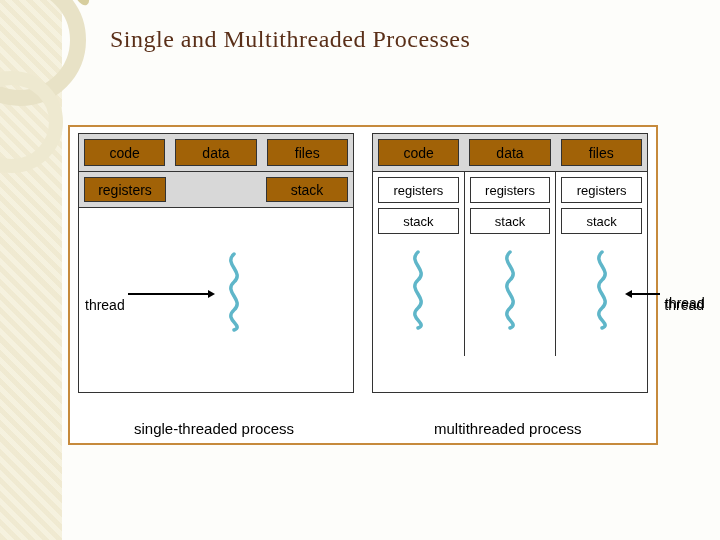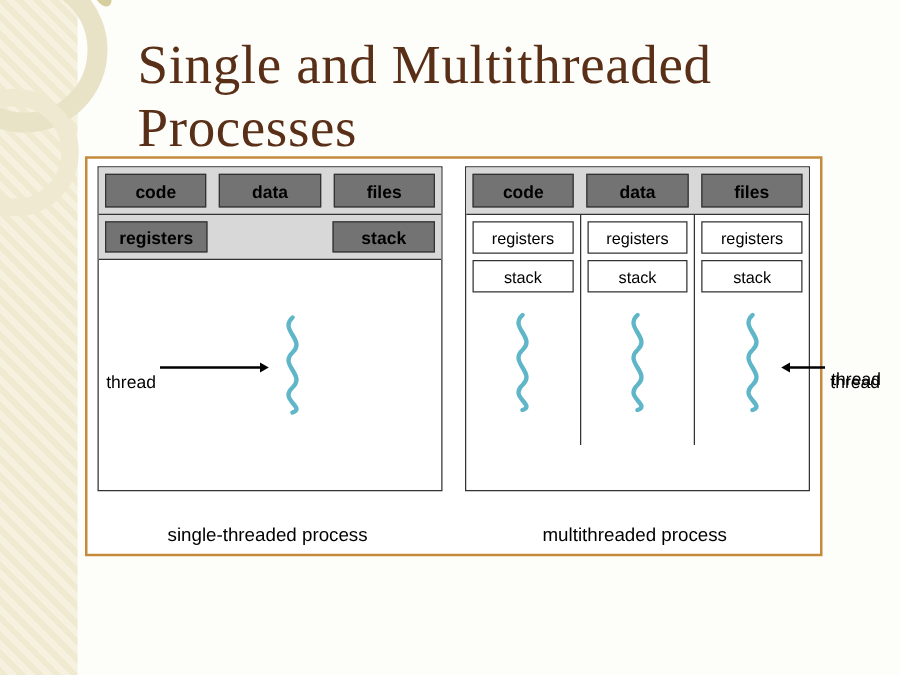--- a/index.html
+++ b/index.html
@@ -26,21 +26,21 @@
     top: -30px;
     width: 160px;
     height: 220px;
     pointer-events: none;
   }
   .title {
     position: absolute;
     top: 26px;
     left: 110px;
     font-family: Georgia, 'Times New Roman', serif;
-    font-size: 44px;
+    font-size: 24px;
     color: #5a2f18;
     letter-spacing: 0.5px;
   }
   .figure {
     position: absolute;
     left: 68px;
     top: 125px;
     width: 590px;
     height: 320px;
     border: 2px solid #c68a3c;
@@ -63,27 +63,26 @@
   }
   .shared-row {
     display: flex;
     height: 38px;
     background: #d8d8d8;
     border-bottom: 1.5px solid #333;
   }
   .shared-cell {
     flex: 1;
     margin: 5px;
-    background: #737373;
+    background: #a16207;
     border: 1.2px solid #333;
     display: flex;
     align-items: center;
     justify-content: center;
     font-size: 14px;
-    font-weight: bold;
   }
   .single-mid {
     display: flex;
     height: 36px;
     background: #d8d8d8;
     border-bottom: 1.5px solid #333;
     justify-content: space-between;
   }
   .single-mid .shared-cell { flex: 0 0 82px; }
 

